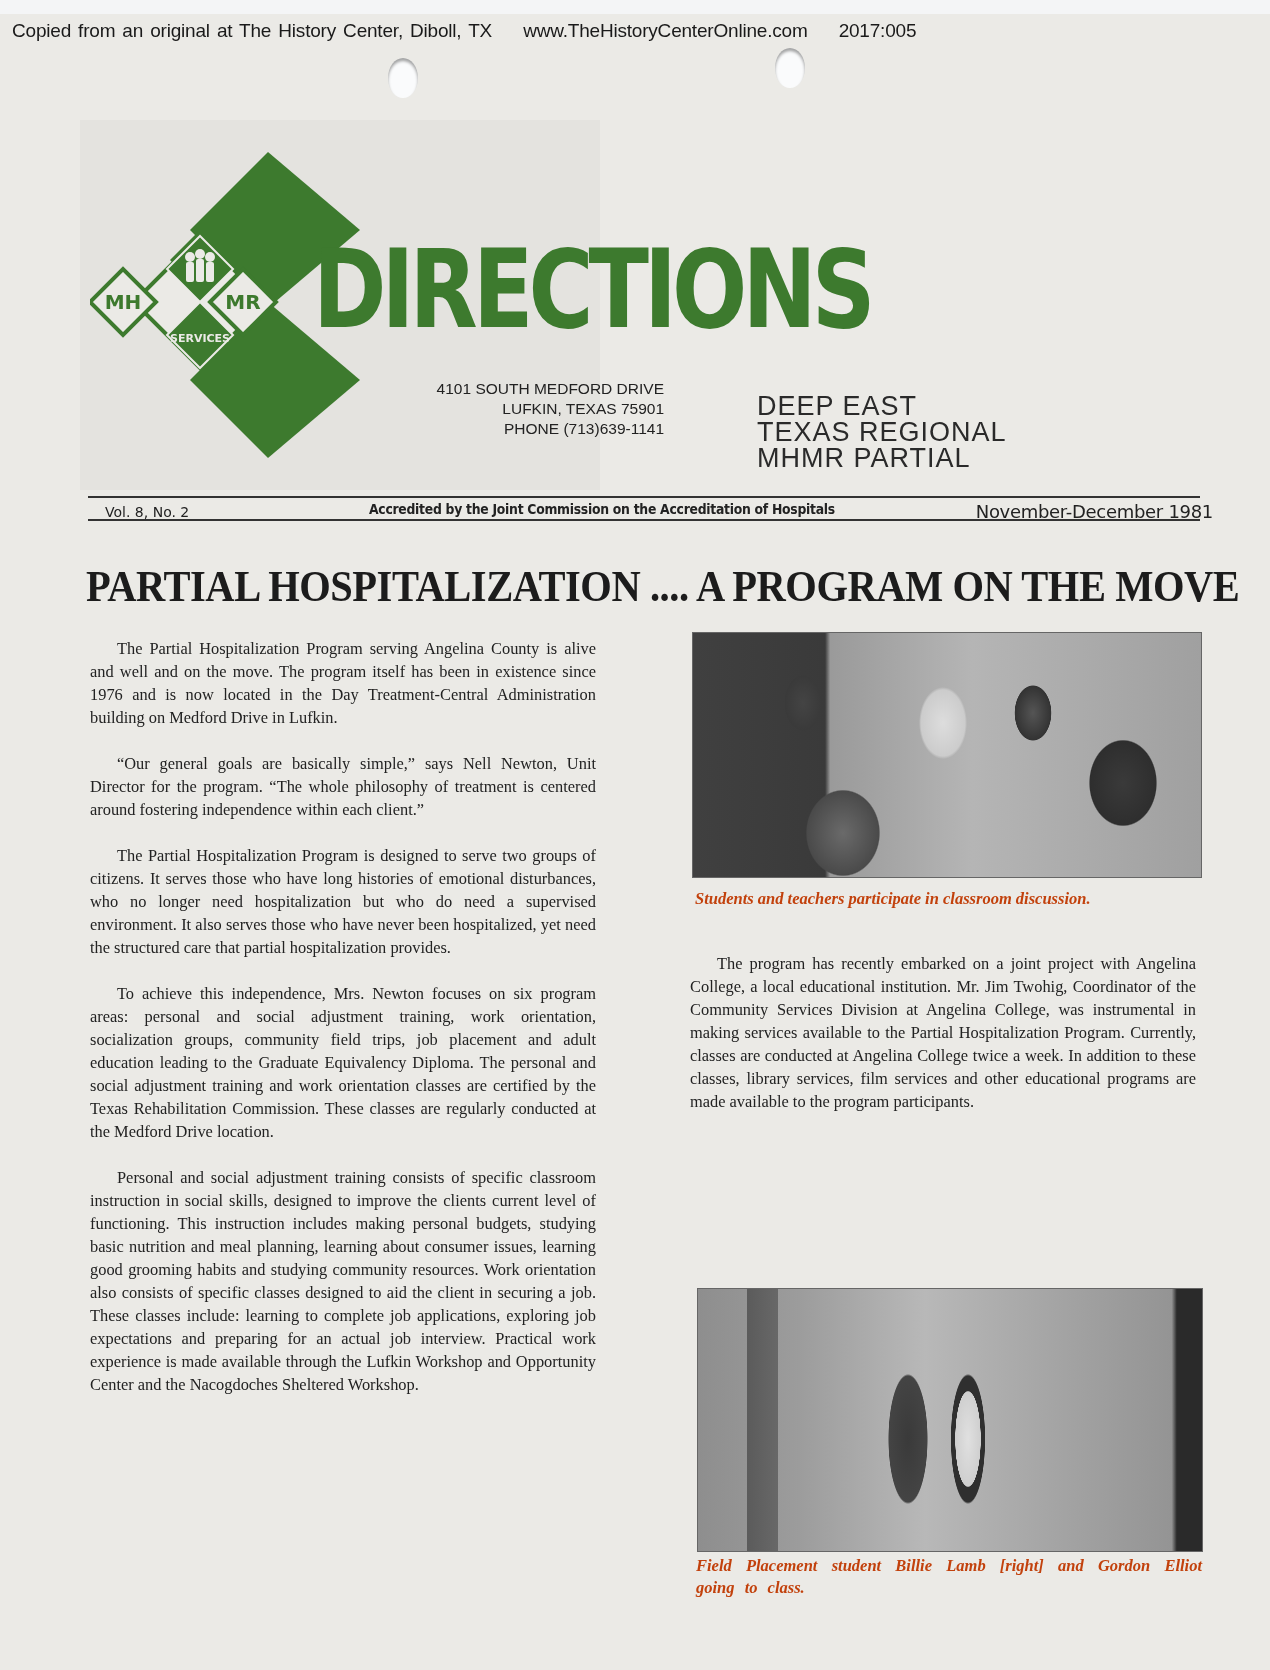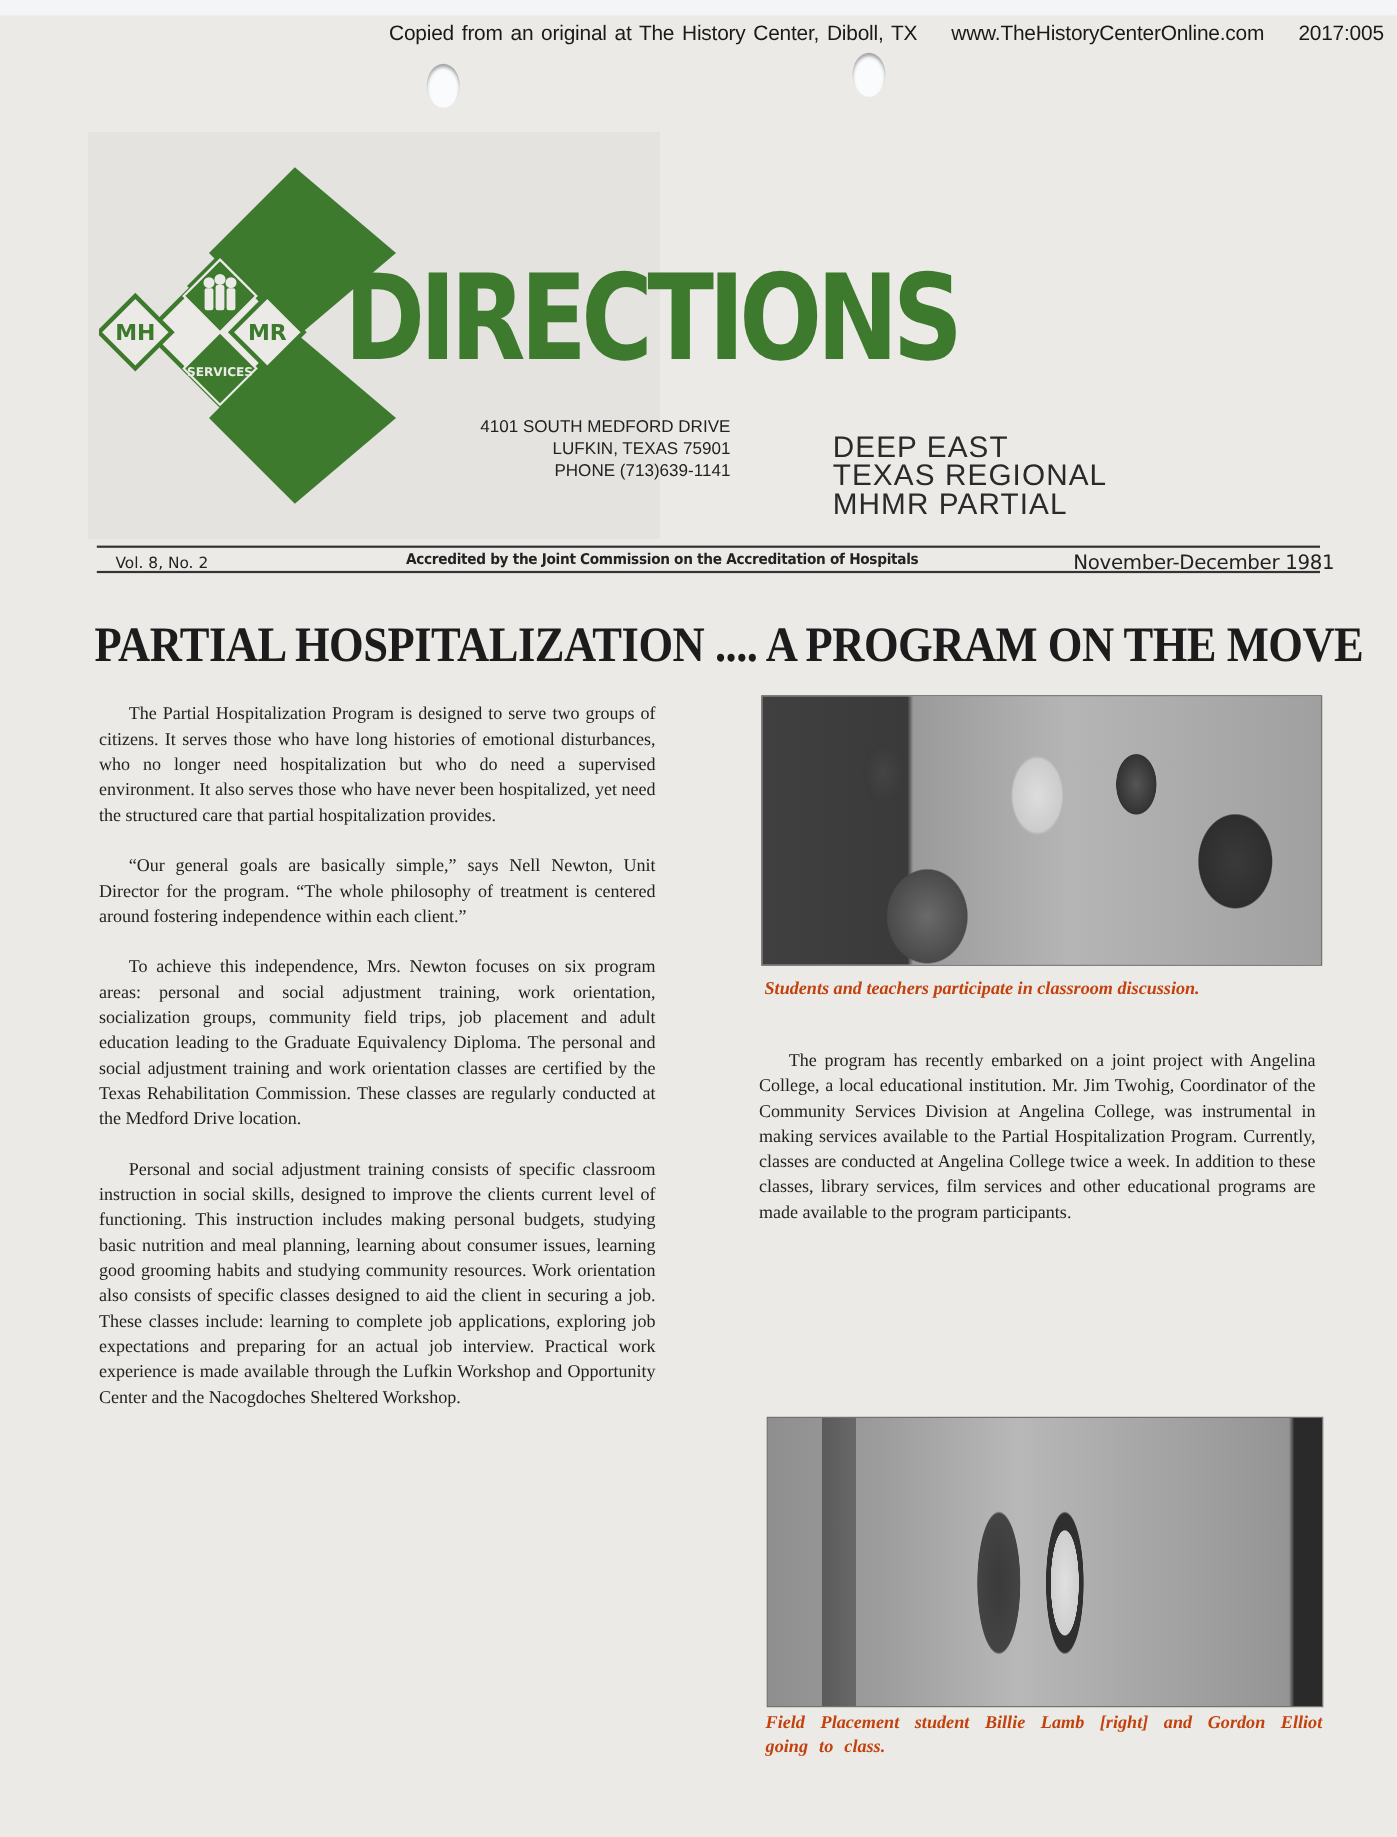--- a/index.html
+++ b/index.html
@@ -8,21 +8,21 @@
       background: #e9e8e4;
       font-family: "Liberation Serif", serif;
       color: #222;
     }
     .scan-top { position: absolute; left: 0; top: 0; width: 1270px; height: 18px; background: #f4f5f6; }
     .page {
       position: absolute; left: 0; top: 14px; width: 1270px; height: 1656px;
       background: #ebeae6;
     }
     .archive-note {
-      position: absolute; top: 20px; left: 0; width: 1270px; text-align: right;
+      position: absolute; top: 20px; left: 0; width: 1270px; text-align: left;
       font-family: "Liberation Sans", sans-serif; font-size: 19px; color: #1a1a1a;
       letter-spacing: -0.2px; word-spacing: 2px;
     }
     .archive-note span { margin: 0 12px; }
     .punch-hole {
       position: absolute; width: 30px; height: 40px; border-radius: 50%;
       background: #fafbfc; box-shadow: inset 0 3px 3px rgba(0,0,0,0.35);
     }
     .bleed {
       position: absolute; left: 80px; top: 120px; width: 520px; height: 370px;
@@ -160,22 +160,23 @@
 <div class="meta-bar">
   <span class="vol">Vol. 8, No. 2</span>
   <span class="accred">Accredited by the Joint Commission on the Accreditation of Hospitals</span>
   <span class="date">November-December 1981</span>
 </div>
 <div class="rule" style="top:519px;"></div>
 
 <h1 class="headline" style="margin:0;">PARTIAL HOSPITALIZATION .... A PROGRAM ON THE MOVE</h1>
 
 <div class="col col-left">
+  <p>The Partial Hospitalization Program serving Angelina County is alive and well and on the move. The program itself has been in existence since 1976 and is now located in the Day Treatment-Central Administration building on Medford Drive in Lufkin.</p>
+  <p>“Our general goals are basically simple,” says Nell Newton, Unit Director for the program. “The whole philosophy of treatment is centered around fostering independence within each client.”</p>
   <p>The Partial Hospitalization Program is designed to serve two groups of citizens. It serves those who have long histories of emotional disturbances, who no longer need hospitalization but who do need a supervised environment. It also serves those who have never been hospitalized, yet need the structured care that partial hospitalization provides.</p>
-  <p>“Our general goals are basically simple,” says Nell Newton, Unit Director for the program. “The whole philosophy of treatment is centered around fostering independence within each client.”</p>
   <p>To achieve this independence, Mrs. Newton focuses on six program areas: personal and social adjustment training, work orientation, socialization groups, community field trips, job placement and adult education leading to the Graduate Equivalency Diploma. The personal and social adjustment training and work orientation classes are certified by the Texas Rehabilitation Commission. These classes are regularly conducted at the Medford Drive location.</p>
   <p>Personal and social adjustment training consists of specific classroom instruction in social skills, designed to improve the clients current level of functioning. This instruction includes making personal budgets, studying basic nutrition and meal planning, learning about consumer issues, learning good grooming habits and studying community resources. Work orientation also consists of specific classes designed to aid the client in securing a job. These classes include: learning to complete job applications, exploring job expectations and preparing for an actual job interview. Practical work experience is made available through the Lufkin Workshop and Opportunity Center and the Nacogdoches Sheltered Workshop.</p>
 </div>
 
 <div class="photo photo-1"></div>
 <div class="caption caption-1">Students and teachers participate in classroom discussion.</div>
 
 <div class="col col-right-a">
   <p>The program has recently embarked on a joint project with Angelina College, a local educational institution. Mr. Jim Twohig, Coordinator of the Community Services Division at Angelina College, was instrumental in making services available to the Partial Hospitalization Program. Currently, classes are conducted at Angelina College twice a week. In addition to these classes, library services, film services and other educational programs are made available to the program participants.</p>
 </div>

